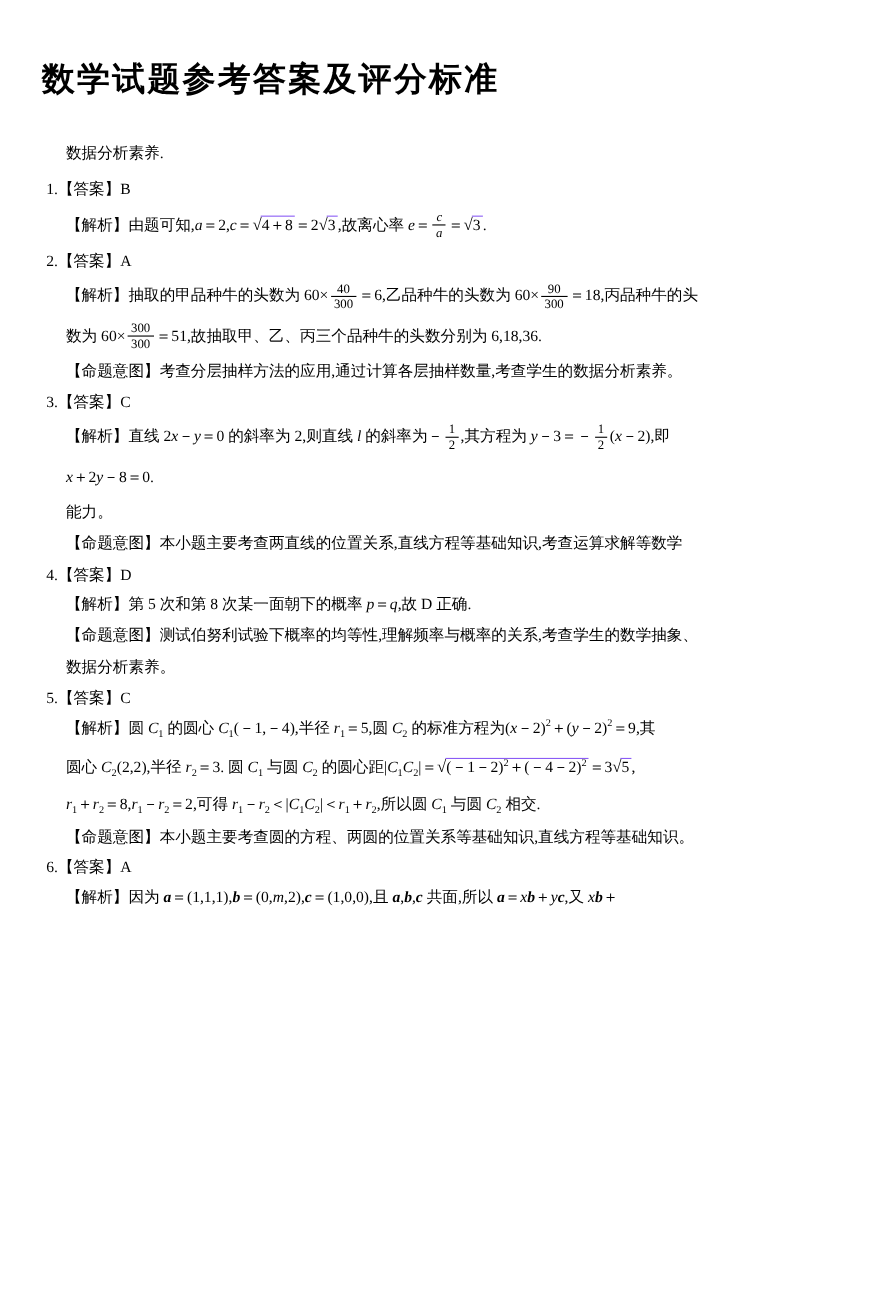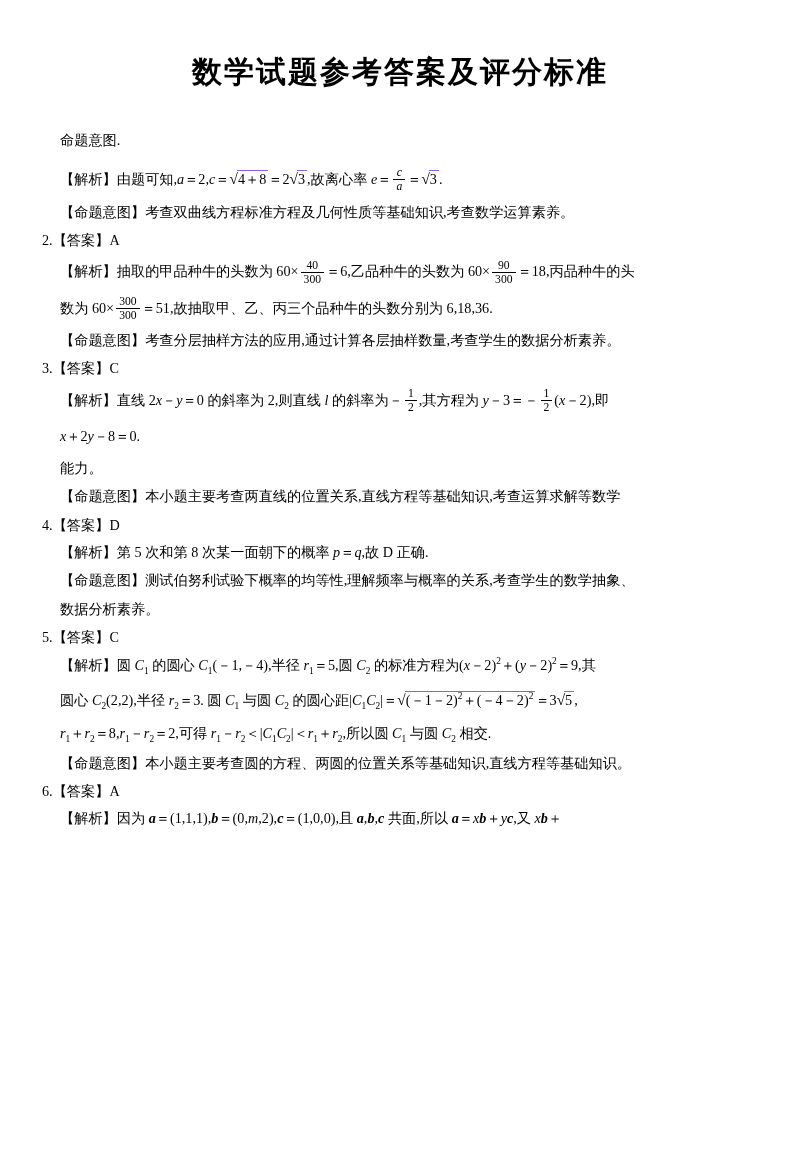--- a/index.html
+++ b/index.html
@@ -16,21 +16,21 @@
     overflow: hidden;
   }
   .page {
     width: 800px;
     height: 1174px;
     position: relative;
     box-sizing: border-box;
     padding: 0 38px;
   }
   .doc-title {
-    text-align: center;
+    text-align: left;
     font-family: "DejaVu Serif", serif;
     font-weight: bold;
     font-size: 30px;
     letter-spacing: 2px;
     margin-top: 52px;
     margin-bottom: 34px;
   }
   .section-head {
     font-size: 14.2px;
     line-height: 1.95;
@@ -117,30 +117,30 @@
   }
 </style>
 </head>
 <body>
 
 <div class="page">
 
   <div class="doc-title">数学试题参考答案及评分标准</div>
 
   <div class="section-head">
-    <span class="indent2">命题意图.</span>
-  </div>
-
-  <div class="item">
+    <span class="indent2">数据分析素养.</span>
+  </div>
+
+  <div class="item">
+    <div class="ans-line">
+      <span>1.</span><span>【答案】</span><span>B</span>
+    </div>
     <div class="line body-line tall">
       <span>【解析】</span>由题可知<span class="mn">,</span><span class="mi">a</span>＝<span class="mn">2</span><span class="mn">,</span><span class="mi">c</span>＝<span class="sqrt"><span class="radical">√</span><span class="rad-body"><span class="mn">4＋8</span></span></span>＝<span class="mn">2</span><span class="sqrt"><span class="radical">√</span><span class="rad-body"><span class="mn">3</span></span></span><span class="mn">,</span>故离心率 <span class="mi">e</span>＝<span class="frac"><span class="num mi">c</span><span class="den mi">a</span></span>＝<span class="sqrt"><span class="radical">√</span><span class="rad-body"><span class="mn">3</span></span></span>.
     </div>
-    <div class="line body-line">
-      <span>【命题意图】</span><span>考查双曲线方程标准方程及几何性质等基础知识,考查数学运算素养。</span>
-    </div>
   </div>
 
   <div class="item">
     <div class="ans-line">
       <span>2.</span><span>【答案】</span><span>A</span>
     </div>
     <div class="line body-line tall">
       <span>【解析】</span>抽取的甲品种牛的头数为 <span class="mn">60</span>×<span class="frac"><span class="num mn">40</span><span class="den mn">300</span></span>＝<span class="mn">6</span><span class="mn">,</span>乙品种牛的头数为 <span class="mn">60</span>×<span class="frac"><span class="num mn">90</span><span class="den mn">300</span></span>＝<span class="mn">18</span><span class="mn">,</span>丙品种牛的头
     </div>
     <div class="line body-line tall">

